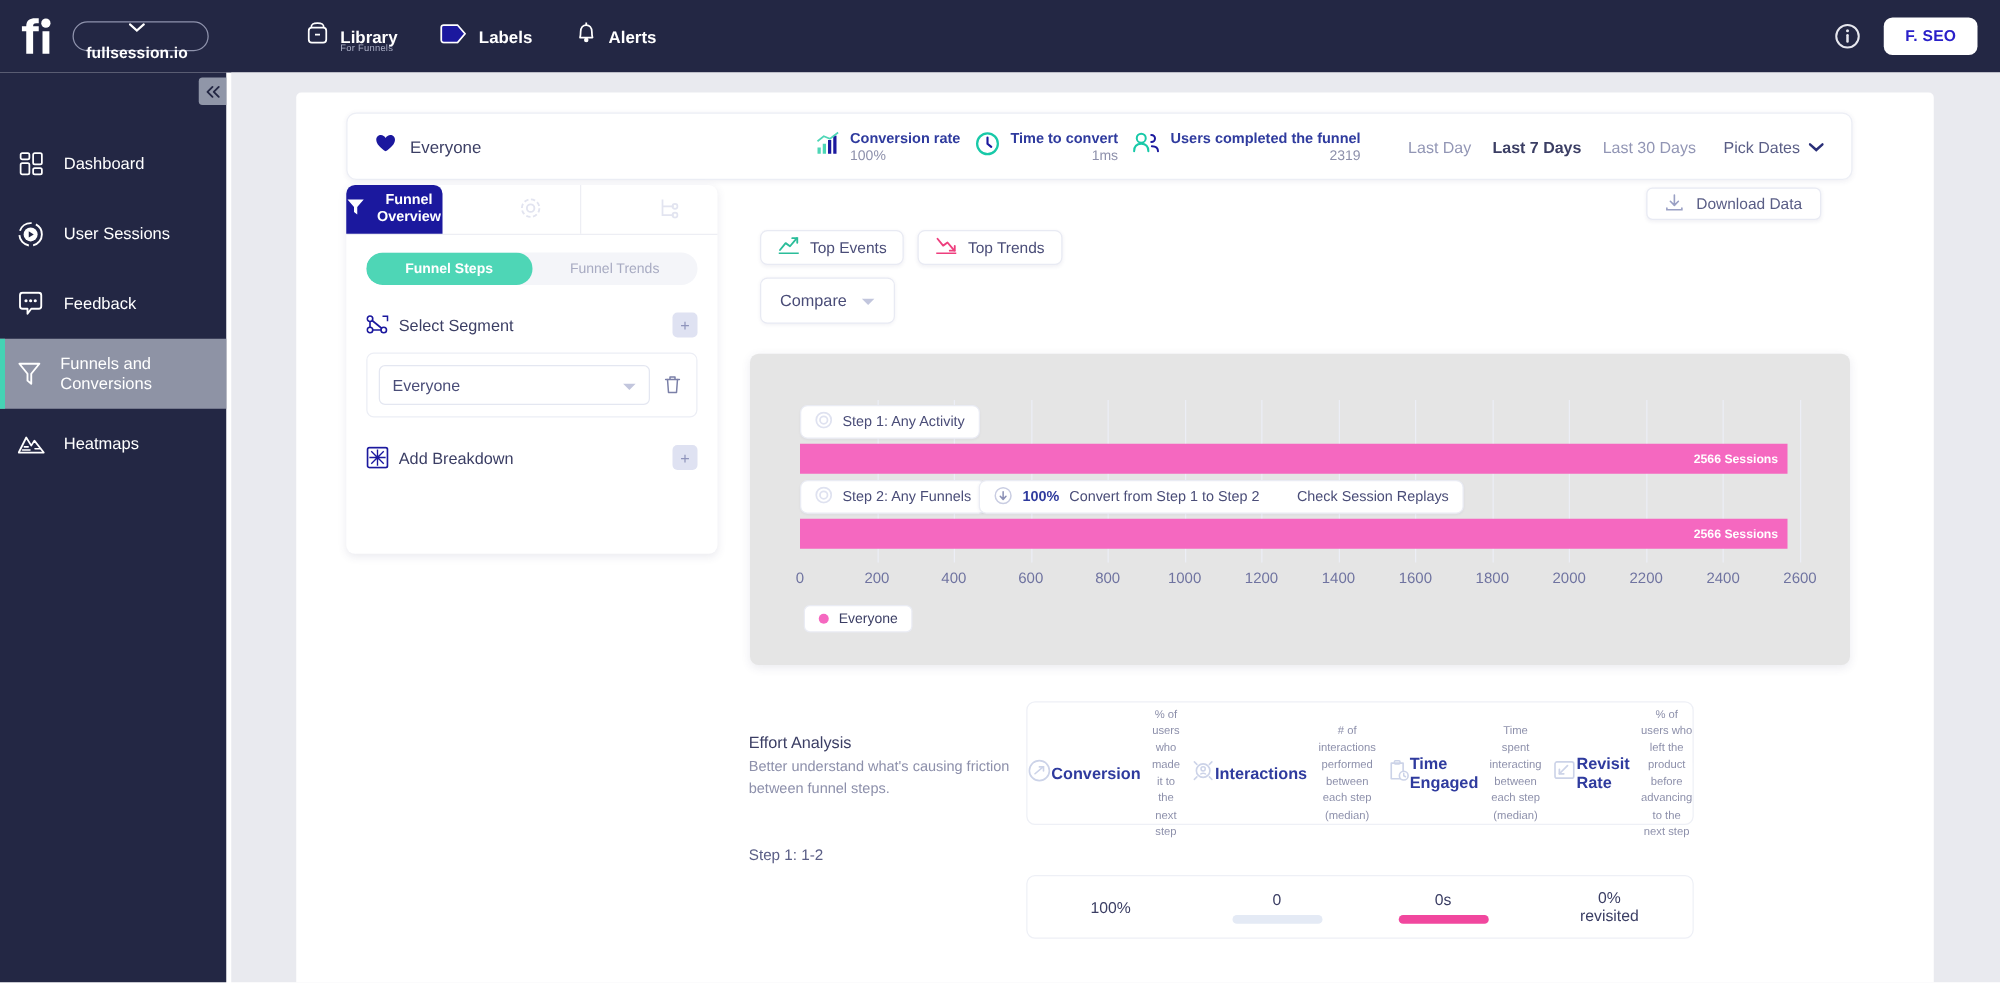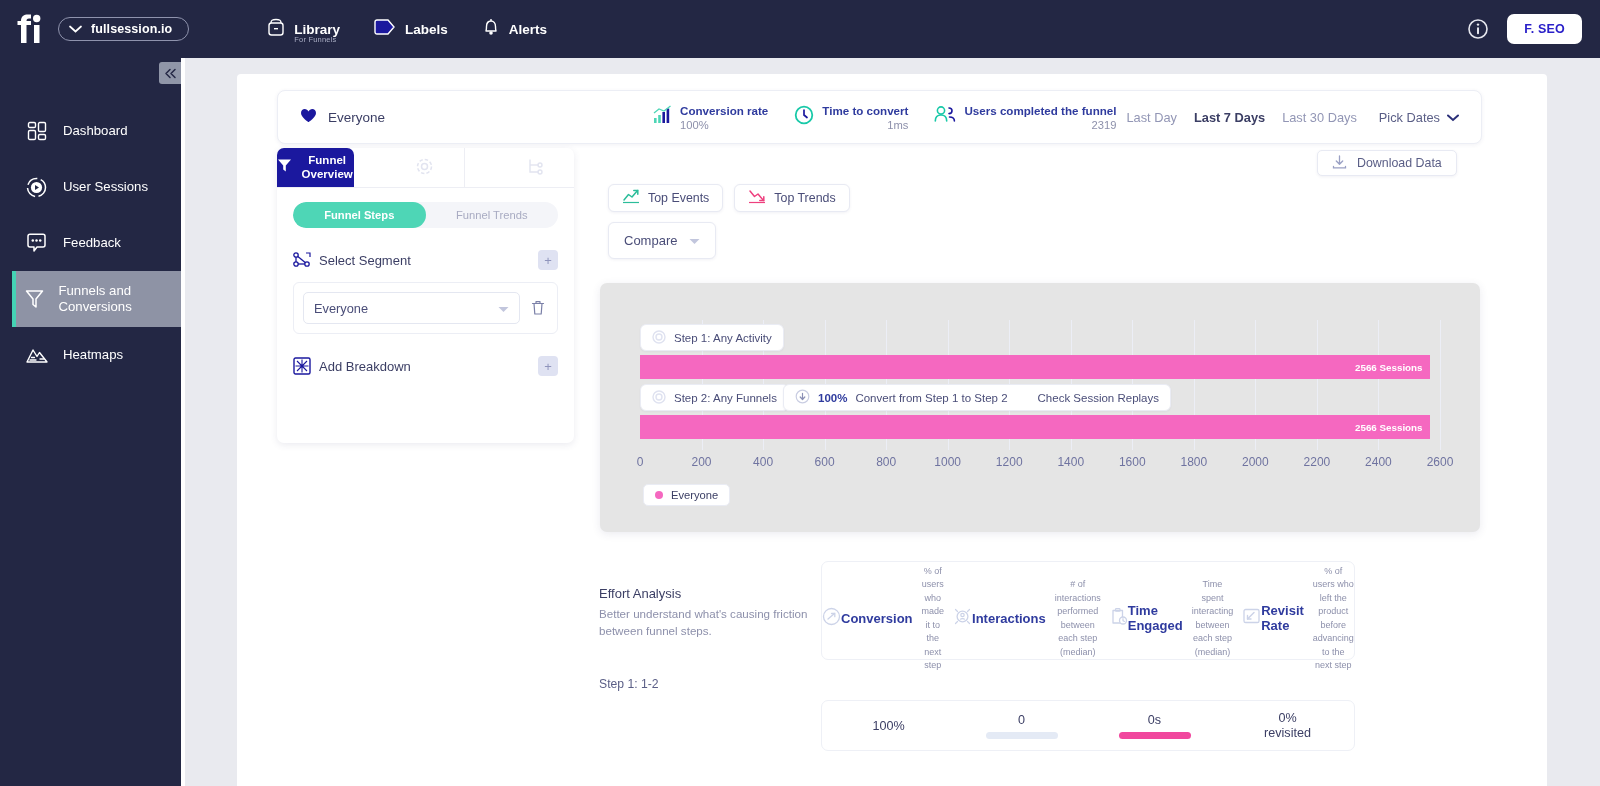--- a/index.html
+++ b/index.html
@@ -16,21 +16,21 @@
     position: absolute; left:0; top:0; width:1600px; height:58px;
     background:#232744;
     display:flex; align-items:center;
   }
   .logo { width:48px; margin-left:10px; display:flex; align-items:center; justify-content:center; }
   .logo svg { display:block; }
   .domain-pill {
     display:flex; align-items:center; gap:9px;
     height:24px; padding:0 16px 0 10px;
     border:1.3px solid #8f93ad; border-radius:14px;
-    color:#ffffff; font-size:12.5px; font-weight:700; letter-spacing:.1px;
+    color:#ffffff; font-size:12.5px; font-weight:700; letter-spacing:.1px;flex-direction:column;
   }
   .domain-pill .chev { display:flex; }
   .nav { display:flex; align-items:center; gap:34px; margin-left:78px; }
   .nav-item { display:flex; align-items:center; gap:9px; position:relative; cursor:pointer; }
   .nav-item .lbl { color:#fff; font-size:13.5px; font-weight:600; }
   .nav-sub {
     position:absolute; left:27px; top:17px;
     font-size:7.5px; color:#a9adc4; letter-spacing:.2px; white-space:nowrap;
   }
   .topbar-right {
@@ -39,21 +39,20 @@
   .info-ico { cursor:pointer; display:flex; }
   .seo-btn {
     background:#fff; color:#2a20c9; font-size:12.5px; font-weight:700;
     border-radius:7px; padding:8px 17px; cursor:pointer; letter-spacing:.2px;
   }
 
   
   .sidebar {
     position:absolute; left:0; top:58px; width:181px; height:728px;
     background:#232744;
-    padding-left:12px;
   }
   .collapse-btn {
     position:absolute; right:0; top:4px; width:22px; height:22px;
     background:#9096a8; border-radius:3px 0 0 3px;
     display:flex; align-items:center; justify-content:center; cursor:pointer;
     color:#232744; font-size:13px; z-index:6;
   }
   .side-items { padding-top:45px; }
   .side-item {
     height:56px; display:flex; align-items:center; gap:14px; padding-left:12px;
@@ -78,21 +77,21 @@
 
   
   .summary {
     position:absolute; left:40px; top:75px; width:1205px; height:54px;
     background:#fff; border:1px solid #eceef5; border-radius:8px;
     box-shadow:0 1px 4px rgba(60,60,110,.07);
     display:flex; align-items:center;
   }
   .seg-name { display:flex; align-items:center; gap:11px; margin-left:22px; }
   .seg-name .lbl { color:#3b3e64; font-size:13.5px; }
-  .metrics { display:flex; align-items:center; gap:26px; margin-left:268px; }
+  .metrics { display:flex; align-items:center; gap:12px; margin-left:268px; }
   .metric { display:flex; align-items:flex-start; gap:8px; }
   .metric .mico { margin-top:1px; display:flex; }
   .metric .mtxt .mlabel { font-size:11.6px; color:#2f3b9e; font-weight:700; white-space:nowrap; }
   .metric .mtxt .mval { font-size:11.2px; color:#8d90ab; margin-top:2px; }
   .metric .mtxt .mval.c { text-align:right; }
   .ranges { margin-left:auto; margin-right:22px; display:flex; align-items:center; gap:17px; }
   .range { font-size:12.8px; color:#9296b5; cursor:pointer; white-space:nowrap; }
   .range.active { color:#3b3e64; font-weight:700; }
   .range.pick { color:#5a5e86; display:flex; align-items:center; gap:7px; margin-left:5px;text-align:center; }
 

